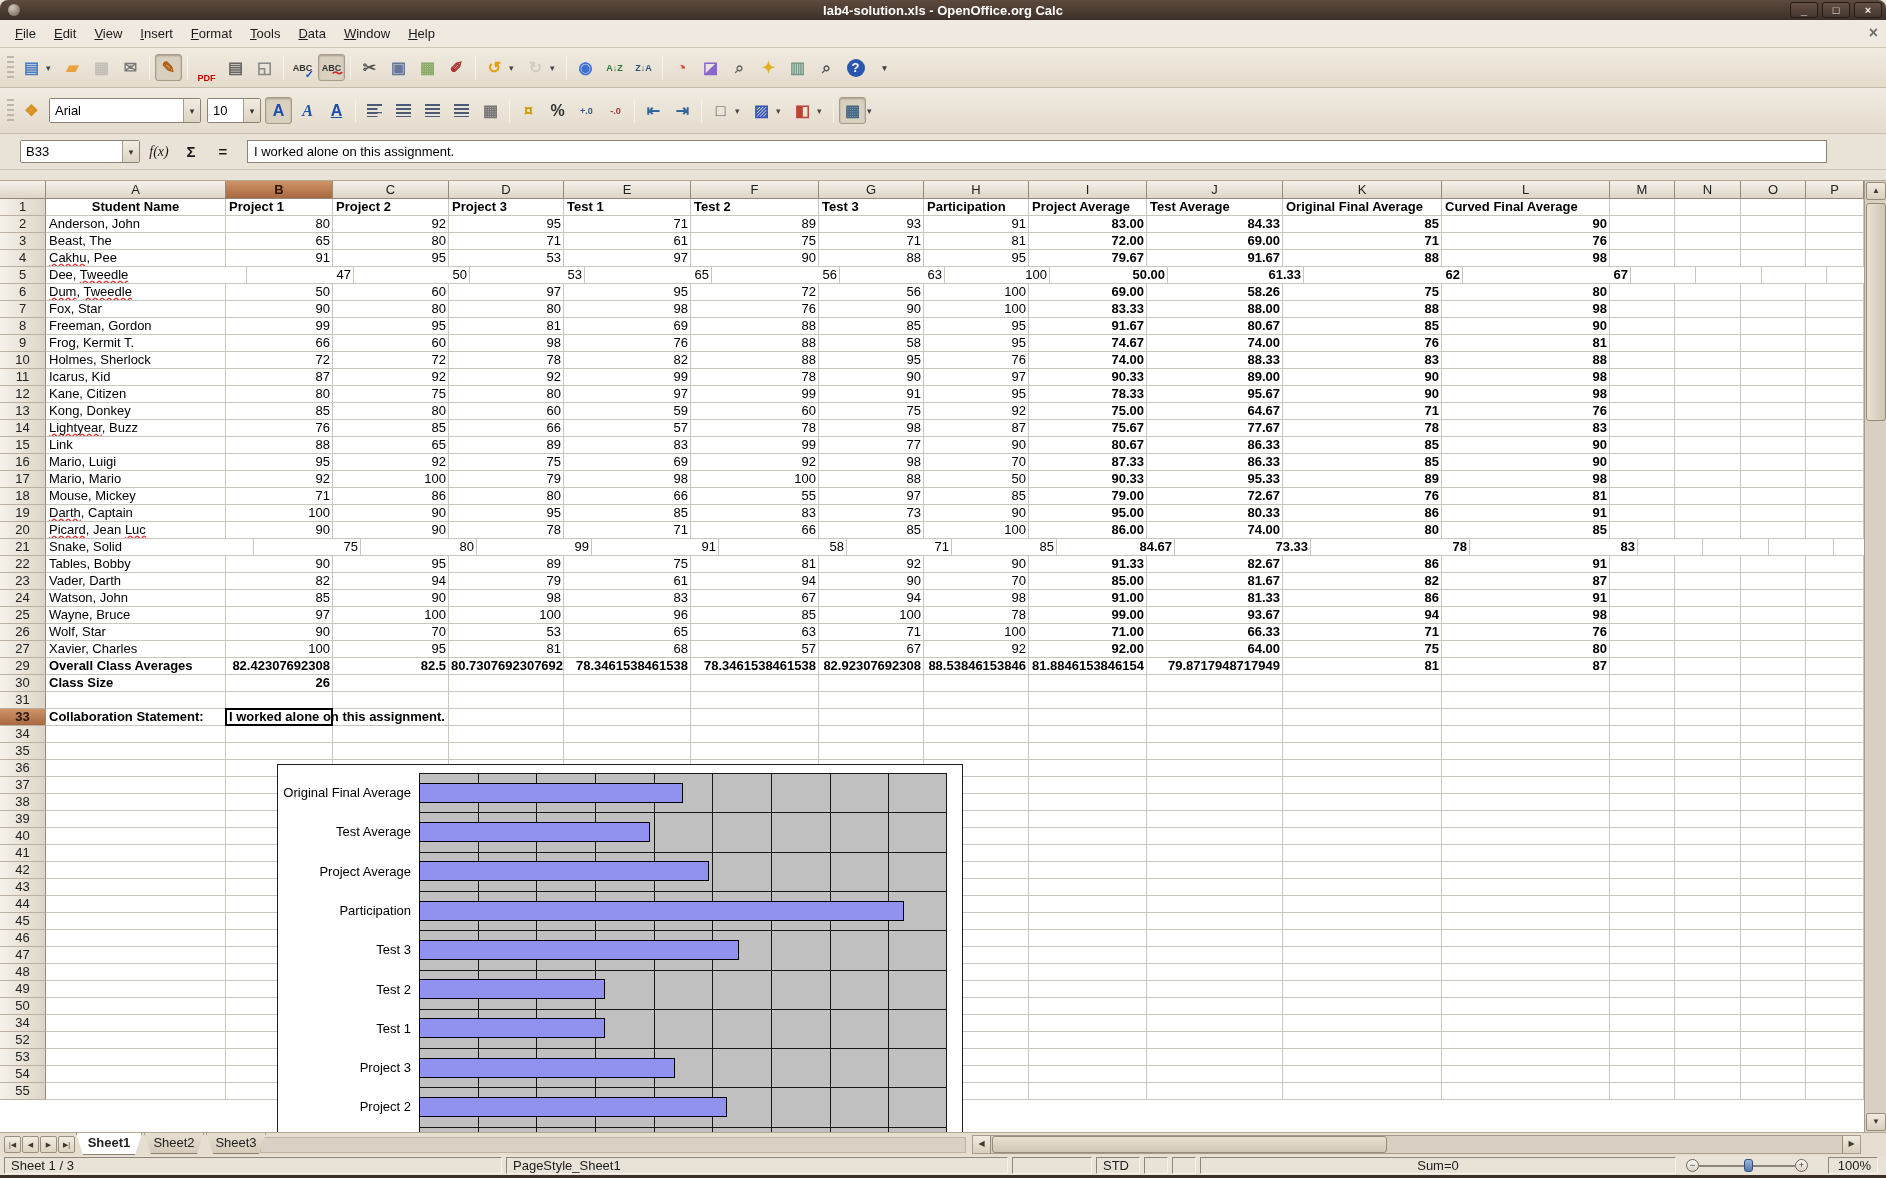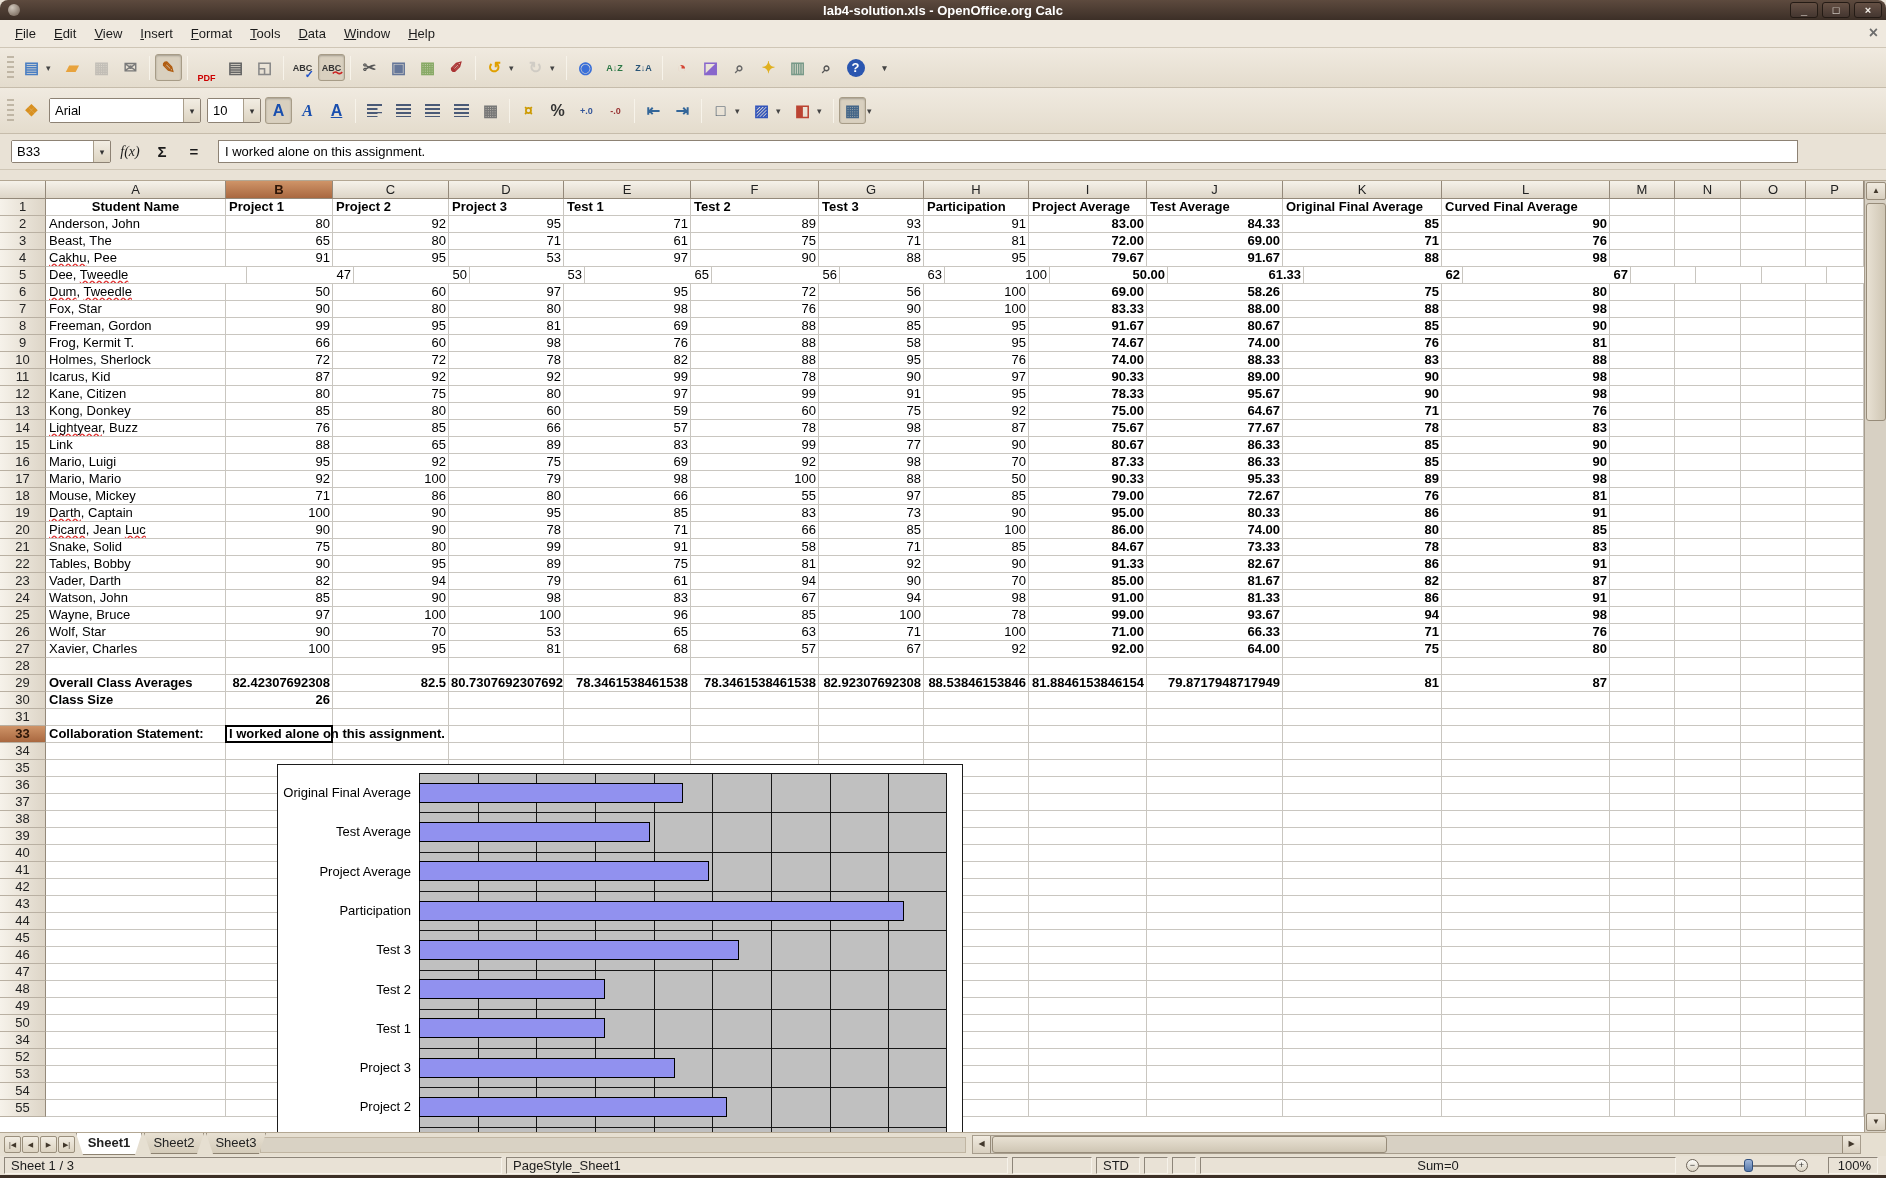--- a/index.html
+++ b/index.html
@@ -41,21 +41,21 @@
   .ticonbox .g{font-weight:bold}
   .tdrop{width:10px;font-size:9px;color:#444;margin-right:2px}
   .combo{height:24px;background:#fff;border:1px solid #8d8274;border-radius:2px;display:flex;margin:0 3px}
   .combo input{border:0;outline:0;font-size:13px;padding:0 5px;width:calc(100% - 17px);font-family:"Liberation Sans",sans-serif;background:#fff}
   .combo .dbtn{width:17px;background:linear-gradient(#f2ede3,#ddd4c2);border-left:1px solid #a99e8b;
     font-size:9px;color:#333;display:flex;align-items:center;justify-content:center}
   .tgly-abc{font-size:9px;font-weight:bold;letter-spacing:0;line-height:8px;text-align:center;color:#222}
   
   #fbar{position:absolute;left:0;top:134px;width:1886px;height:36px;background:var(--chrome);
     border-bottom:1px solid #cfc6b6;display:flex;align-items:center}
-  #namebox{margin-left:11px;width:100px;height:23px}
+  #namebox{margin-left:20px;width:120px;height:23px}
   .fbtn{width:26px;height:23px;margin:0 3px;display:flex;align-items:center;justify-content:center;
     font-size:15px;color:#1a1a1a;border:1px solid transparent;border-radius:3px}
   #fxbtn{font-family:"Liberation Serif",serif;font-style:italic;font-size:14px}
   #finput{margin-left:8px;width:1580px;height:23px;background:#fff;border:1px solid #8d8274;
     font-size:13px;padding:0 6px;font-family:"Liberation Sans",sans-serif;outline:none}
   #gapstrip{position:absolute;left:0;top:170px;width:1886px;height:11px;background:var(--chrome);border-bottom:1px solid #b3a793}
   
   #sheetbody{position:absolute;left:0;top:181px;width:1886px;height:951px;background:#fff;overflow:hidden}
   #corner{position:absolute;left:0;top:0;width:46px;height:18px;background:linear-gradient(var(--hdr1),var(--hdr2));
     border-right:1px solid var(--bord2);border-bottom:1px solid var(--bord2)}
@@ -723,21 +723,21 @@
         <div class="cell r b" style="width:136px">74.00</div>
         <div class="cell r b" style="width:159px">80</div>
         <div class="cell r b" style="width:168px">85</div>
         <div class="cell " style="width:65px"></div>
         <div class="cell " style="width:66px"></div>
         <div class="cell " style="width:65px"></div>
         <div class="cell " style="width:58px"></div>
       </div>
       <div class="row">
         <div class="rhd">21</div>
-        <div class="cell " style="width:180px">Snake, Solid</div>
+        <div class="cell " style="width:208px">Snake, Solid</div>
         <div class="cell r" style="width:107px">75</div>
         <div class="cell r" style="width:116px">80</div>
         <div class="cell r" style="width:115px">99</div>
         <div class="cell r" style="width:127px">91</div>
         <div class="cell r" style="width:128px">58</div>
         <div class="cell r" style="width:105px">71</div>
         <div class="cell r" style="width:105px">85</div>
         <div class="cell r b" style="width:118px">84.67</div>
         <div class="cell r b" style="width:136px">73.33</div>
         <div class="cell r b" style="width:159px">78</div>
@@ -849,39 +849,20 @@
         <div class="cell r" style="width:116px">95</div>
         <div class="cell r" style="width:115px">81</div>
         <div class="cell r" style="width:127px">68</div>
         <div class="cell r" style="width:128px">57</div>
         <div class="cell r" style="width:105px">67</div>
         <div class="cell r" style="width:105px">92</div>
         <div class="cell r b" style="width:118px">92.00</div>
         <div class="cell r b" style="width:136px">64.00</div>
         <div class="cell r b" style="width:159px">75</div>
         <div class="cell r b" style="width:168px">80</div>
-        <div class="cell " style="width:65px"></div>
-        <div class="cell " style="width:66px"></div>
-        <div class="cell " style="width:65px"></div>
-        <div class="cell " style="width:58px"></div>
-      </div>
-      <div class="row">
-        <div class="rhd">28</div>
-        <div class="cell " style="width:180px"></div>
-        <div class="cell " style="width:107px"></div>
-        <div class="cell " style="width:116px"></div>
-        <div class="cell " style="width:115px"></div>
-        <div class="cell " style="width:127px"></div>
-        <div class="cell " style="width:128px"></div>
-        <div class="cell " style="width:105px"></div>
-        <div class="cell " style="width:105px"></div>
-        <div class="cell " style="width:118px"></div>
-        <div class="cell " style="width:136px"></div>
-        <div class="cell " style="width:159px"></div>
-        <div class="cell " style="width:168px"></div>
         <div class="cell " style="width:65px"></div>
         <div class="cell " style="width:66px"></div>
         <div class="cell " style="width:65px"></div>
         <div class="cell " style="width:58px"></div>
       </div>
       <div class="row">
         <div class="rhd">29</div>
         <div class="cell b" style="width:180px">Overall Class Averages</div>
         <div class="cell r b" style="width:107px">82.42307692308</div>
         <div class="cell r b" style="width:116px">82.5</div>

